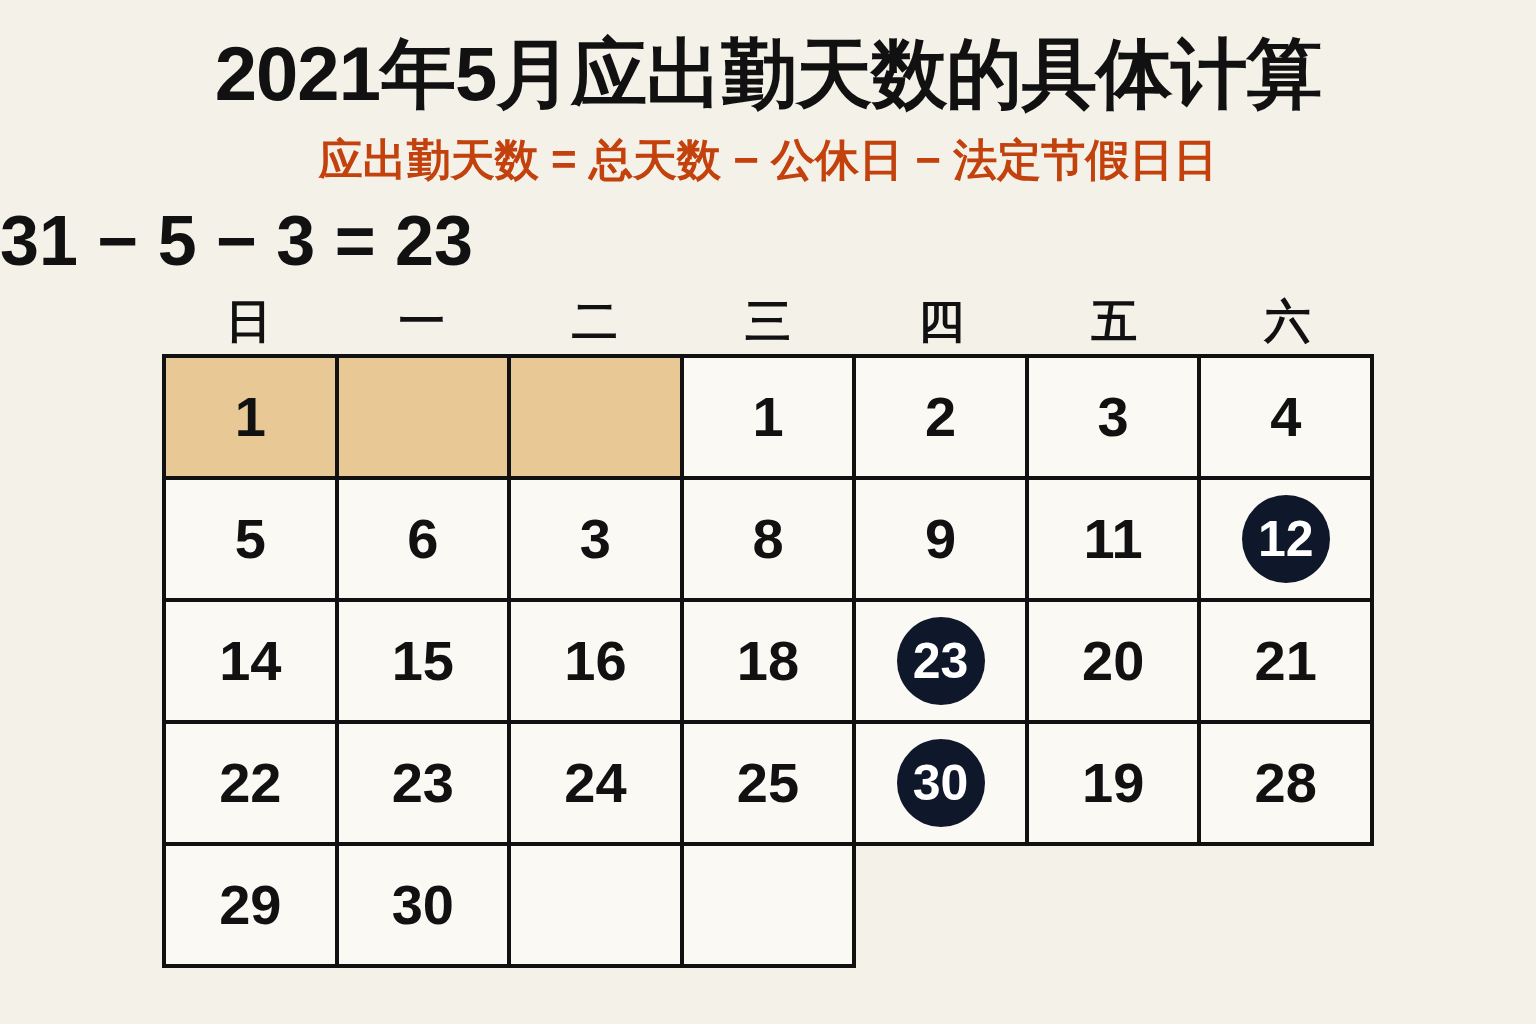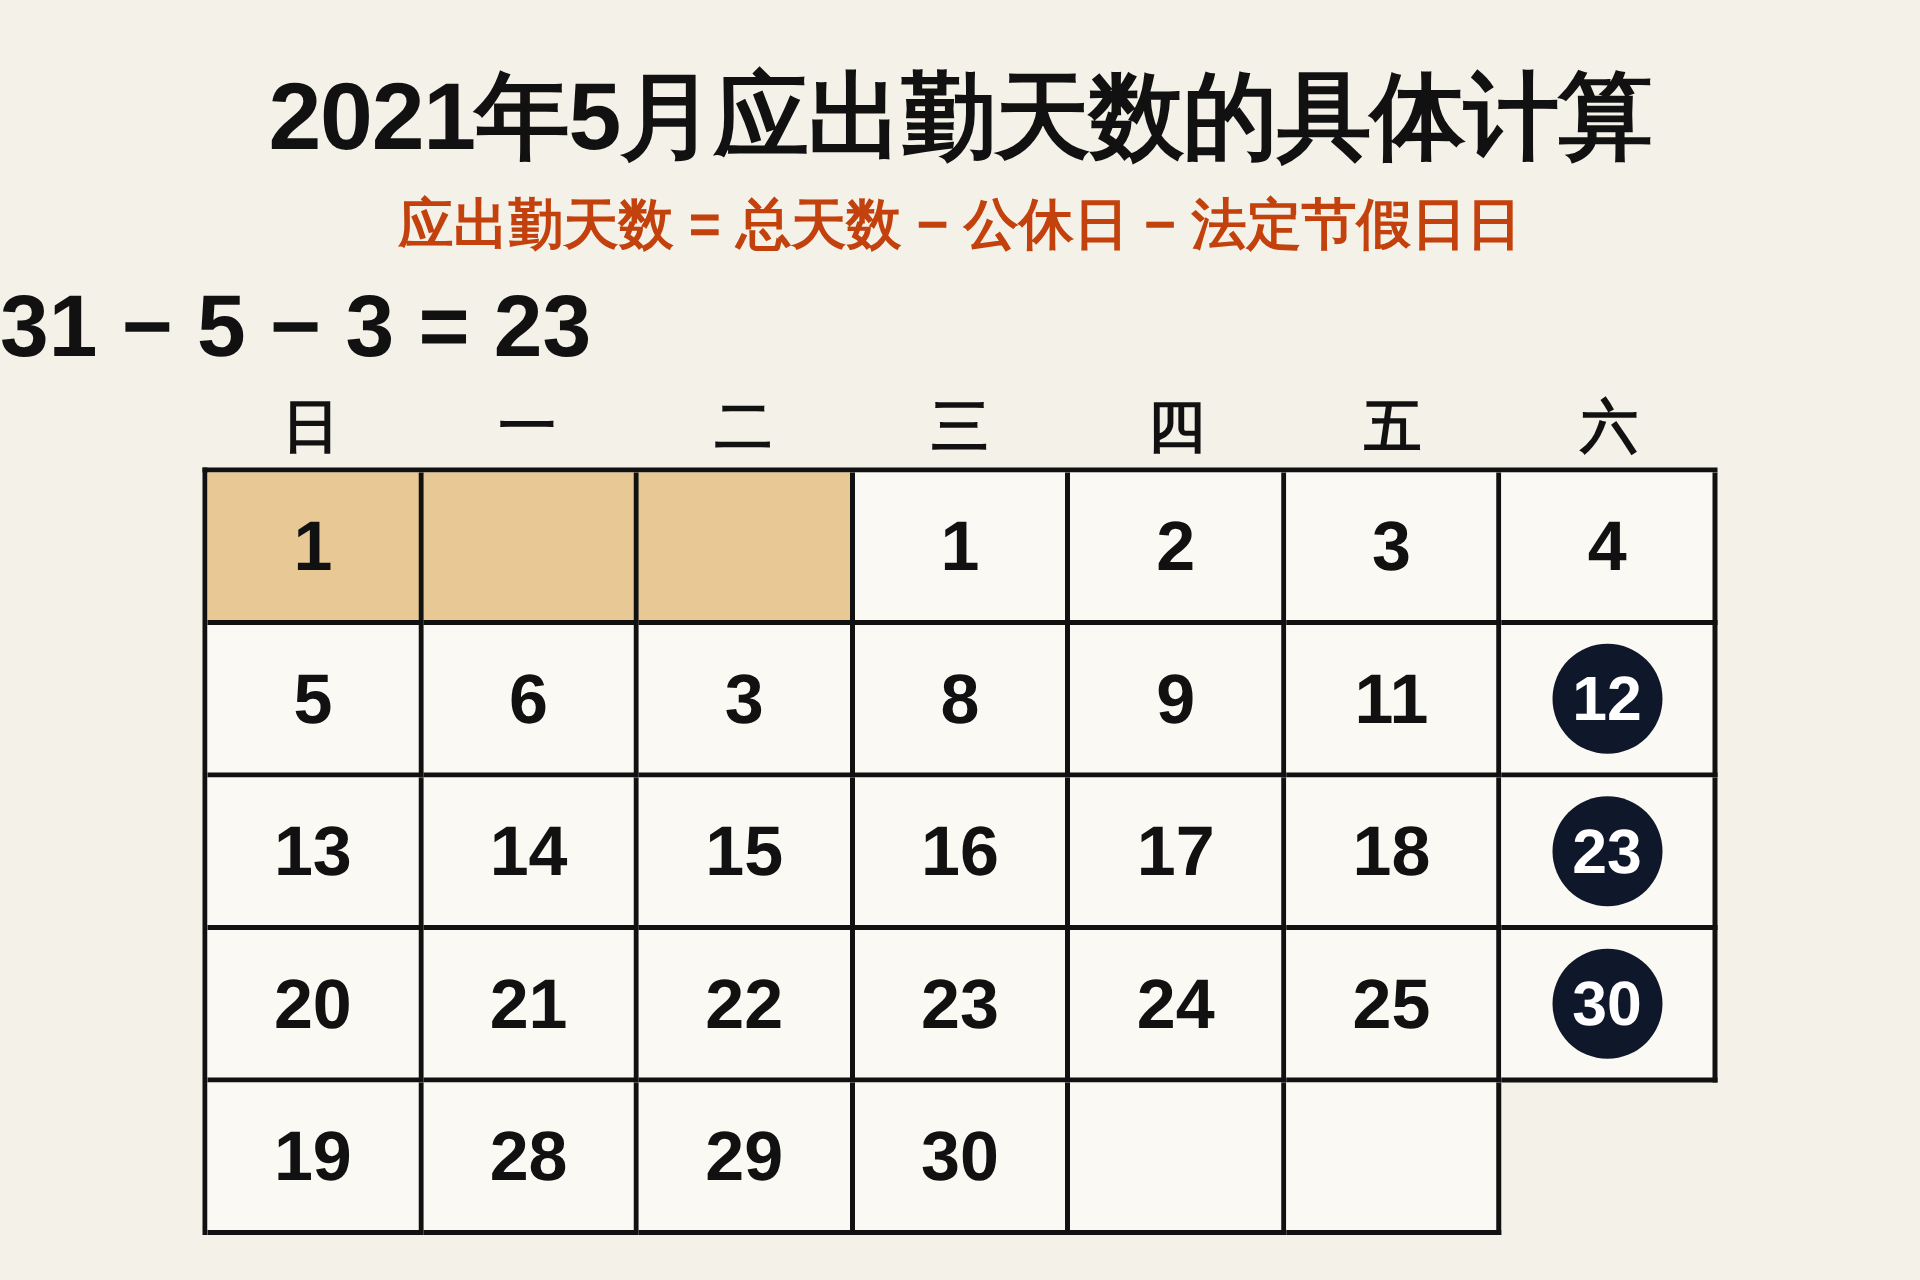--- a/index.html
+++ b/index.html
@@ -18,21 +18,21 @@
     width: 1536px;
     height: 1024px;
     background: #f4f1e8;
   }
   .title {
     text-align: center;
     font-size: 76px;
     font-weight: bold;
     color: #111111;
     letter-spacing: -1px;
-    padding-top: 56px;
+    padding-top: 36px;
     line-height: 1.0;
     white-space: nowrap;
   }
   .formula {
     text-align: center;
     font-size: 44px;
     font-weight: bold;
     color: #c2410c;
     margin-top: 26px;
     line-height: 1.0;
@@ -161,33 +161,27 @@
         <div class="cell">
           <div class="num">9</div>
         </div>
         <div class="cell">
           <div class="num">11</div>
         </div>
         <div class="cell">
           <div class="circled">12</div>
         </div>
         <div class="cell">
-          <div class="num">13</div>
-        </div>
-        <div class="cell">
           <div class="num">14</div>
         </div>
         <div class="cell">
           <div class="num">15</div>
         </div>
         <div class="cell">
           <div class="num">16</div>
-        </div>
-        <div class="cell">
-          <div class="num">17</div>
         </div>
         <div class="cell">
           <div class="num">18</div>
         </div>
         <div class="cell">
           <div class="circled">23</div>
         </div>
         <div class="cell">
           <div class="num">20</div>
         </div>

